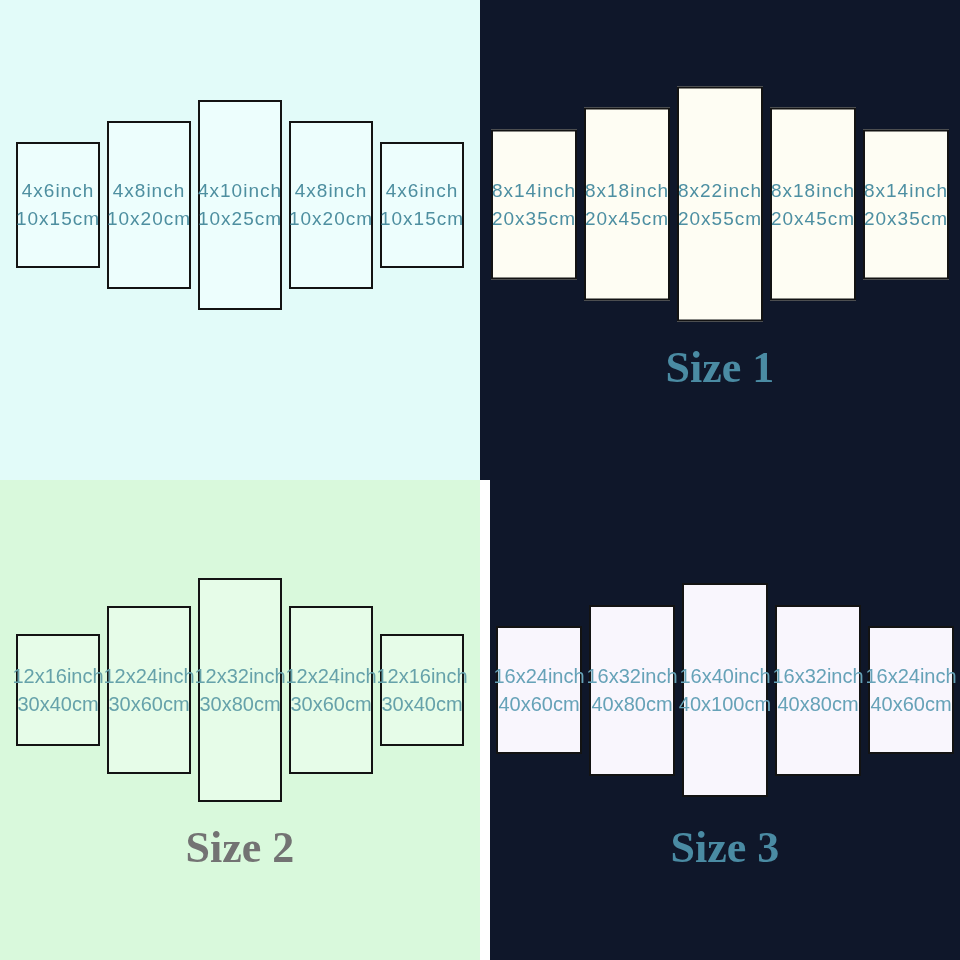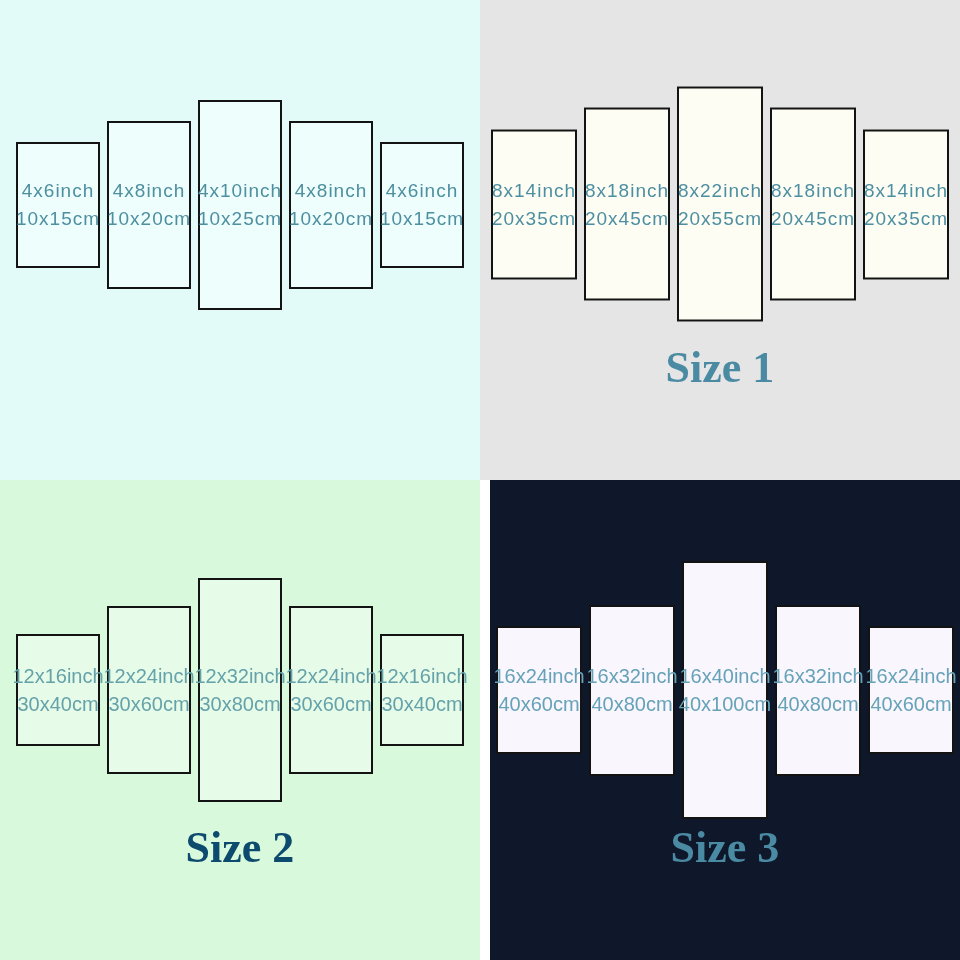--- a/index.html
+++ b/index.html
@@ -76,21 +76,21 @@
         <div class="panel" style="width: 84px; height: 168px; background: rgb(237, 254, 253); color: rgb(78, 143, 160);">
     <span class="line inch">4x8inch</span>
     <span class="line cm">10x20cm</span>
   </div>
         <div class="panel" style="width: 84px; height: 126px; background: rgb(237, 254, 253); color: rgb(78, 143, 160);">
     <span class="line inch">4x6inch</span>
     <span class="line cm">10x15cm</span>
   </div>
       </div>
   </section>
-    <section class="quadrant q1" style="background: #e5e5e5;">
+    <section class="quadrant q1" style="background: #0f172a;">
     <div class="panels">
         <div class="panel" style="width: 86px; height: 150px; background: rgb(254, 253, 243); color: rgb(77, 143, 162);">
     <span class="line inch">8x14inch</span>
     <span class="line cm">20x35cm</span>
   </div>
         <div class="panel" style="width: 86px; height: 193px; background: rgb(254, 253, 243); color: rgb(77, 143, 162);">
     <span class="line inch">8x18inch</span>
     <span class="line cm">20x45cm</span>
   </div>
         <div class="panel" style="width: 86px; height: 235px; background: rgb(254, 253, 243); color: rgb(77, 143, 162);">
@@ -124,33 +124,33 @@
   </div>
         <div class="panel" style="width: 84px; height: 168px; background: rgb(230, 252, 232); color: rgb(102, 162, 170);">
     <span class="line inch">12x24inch</span>
     <span class="line cm">30x60cm</span>
   </div>
         <div class="panel" style="width: 84px; height: 112px; background: rgb(230, 252, 232); color: rgb(102, 162, 170);">
     <span class="line inch">12x16inch</span>
     <span class="line cm">30x40cm</span>
   </div>
       </div>
-    <h2 class="title" style="color: #0c4a6e;">Size 2</h2>
+    <h2 class="title" style="color: #737373;">Size 2</h2>
   </section>
     <section class="quadrant q3" style="background: #0f172a; margin-left: 10px;">
     <div class="panels">
         <div class="panel" style="width: 86px; height: 128px; background: rgb(249, 246, 253); color: rgb(102, 162, 184);">
     <span class="line inch">16x24inch</span>
     <span class="line cm">40x60cm</span>
   </div>
         <div class="panel" style="width: 86px; height: 171px; background: rgb(249, 246, 253); color: rgb(102, 162, 184);">
     <span class="line inch">16x32inch</span>
     <span class="line cm">40x80cm</span>
   </div>
-        <div class="panel" style="width: 86px; height: 258px; background: rgb(249, 246, 253); color: rgb(102, 162, 184);">
+        <div class="panel" style="width: 86px; height: 214px; background: rgb(249, 246, 253); color: rgb(102, 162, 184);">
     <span class="line inch">16x40inch</span>
     <span class="line cm">40x100cm</span>
   </div>
         <div class="panel" style="width: 86px; height: 171px; background: rgb(249, 246, 253); color: rgb(102, 162, 184);">
     <span class="line inch">16x32inch</span>
     <span class="line cm">40x80cm</span>
   </div>
         <div class="panel" style="width: 86px; height: 128px; background: rgb(249, 246, 253); color: rgb(102, 162, 184);">
     <span class="line inch">16x24inch</span>
     <span class="line cm">40x60cm</span>

